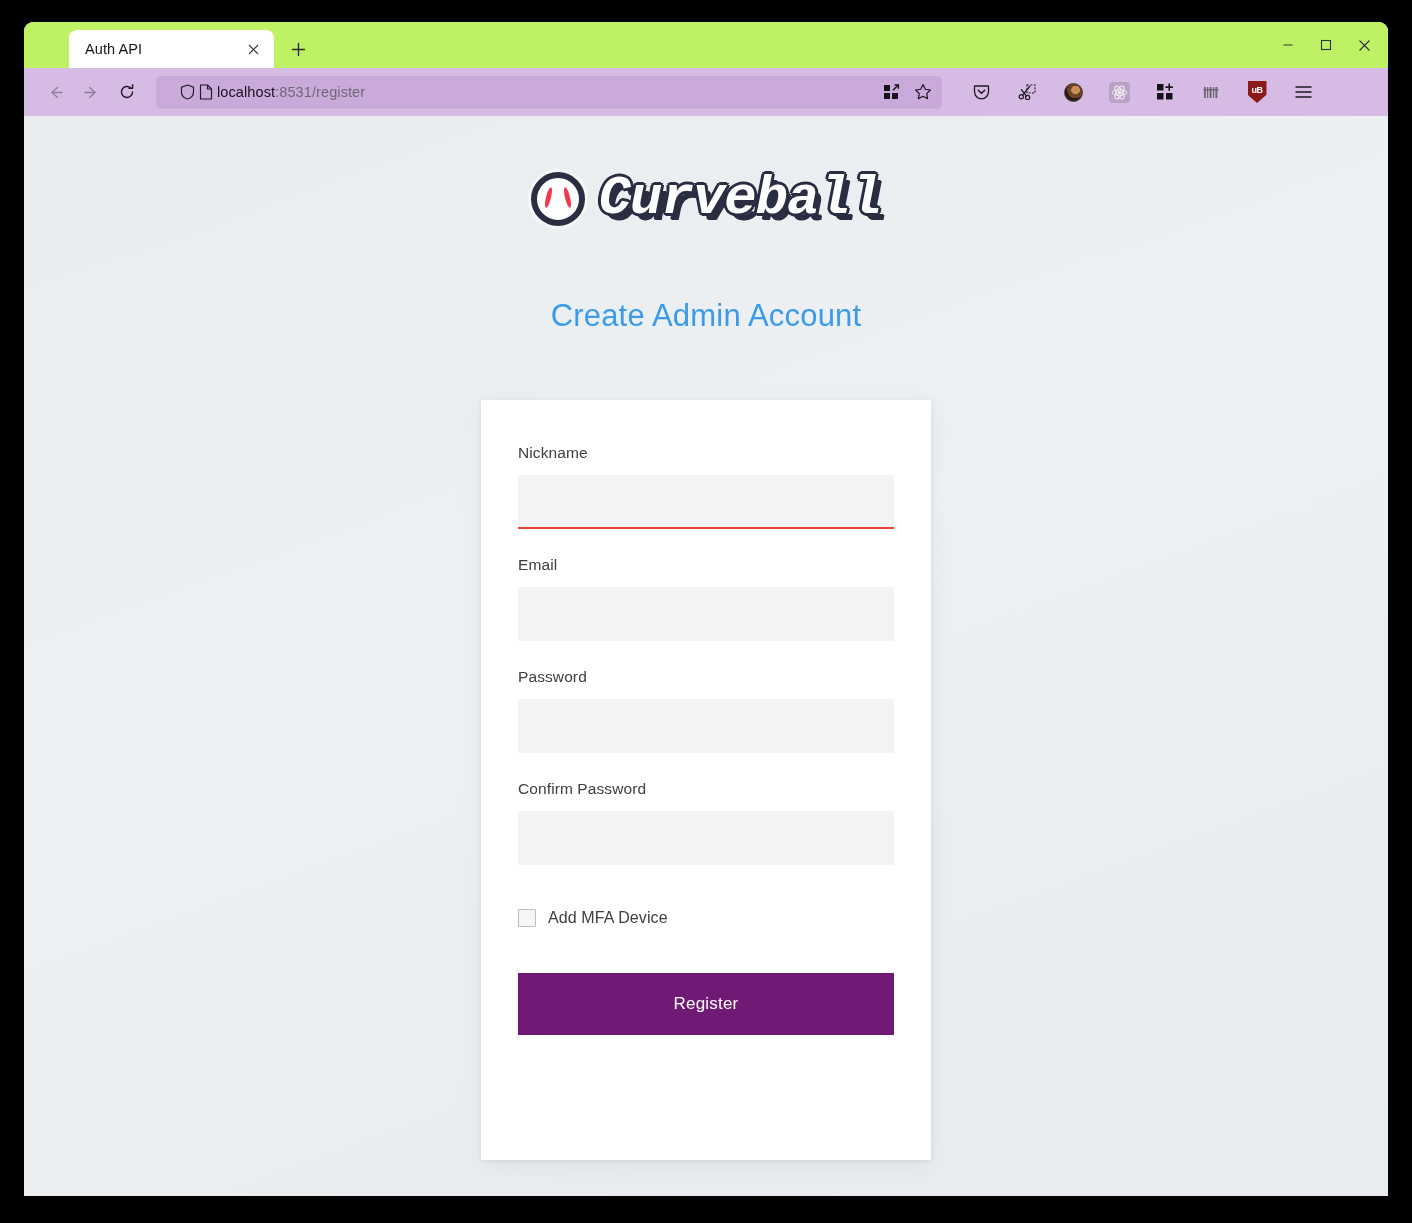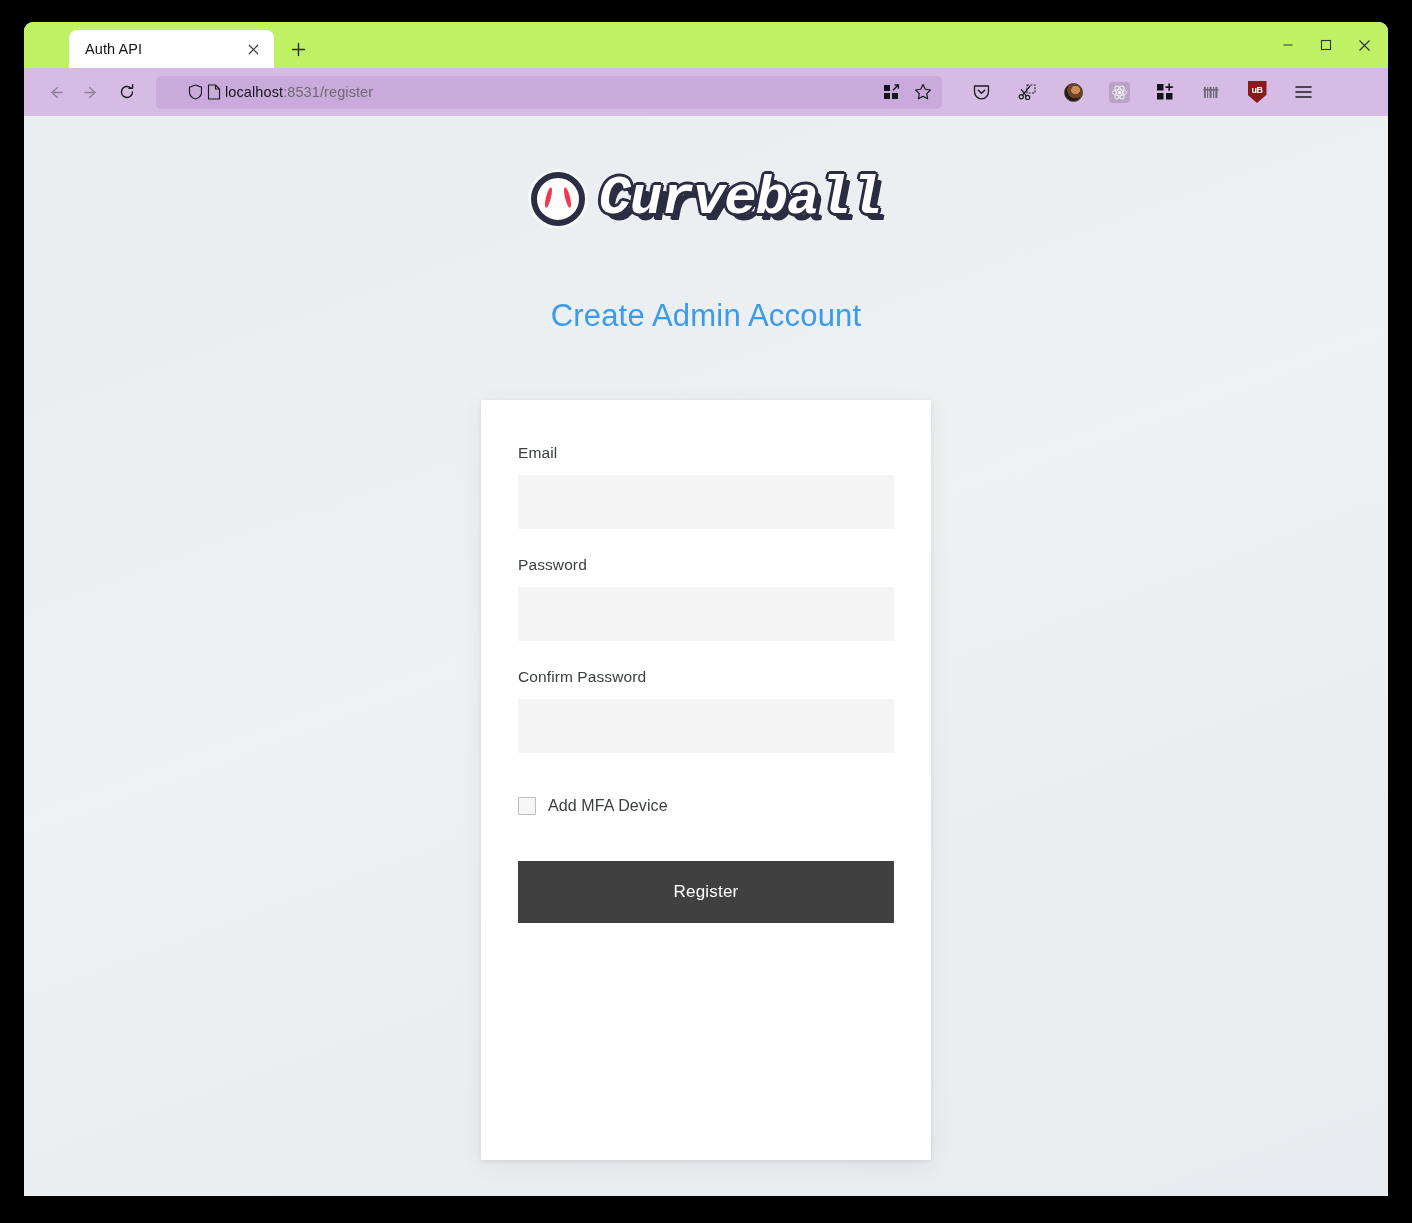--- a/index.html
+++ b/index.html
@@ -102,21 +102,21 @@
 
   .urlbar {
     flex: 1;
     height: 33px;
     margin: 0 8px 0 10px;
     max-width: 786px;
     background: #c9aadb;
     border-radius: 5px;
     display: flex;
     align-items: center;
-    padding: 0 4px 0 32px;
+    padding: 0 4px 0 24px;
     gap: 4px;
   }
   .url-text {
     flex: 1;
     font-size: 14.5px;
     color: #15141a;
     white-space: nowrap;
     overflow: hidden;
     letter-spacing: .1px;
   }
@@ -269,21 +269,21 @@
   }
   .checkbox-label {
     font-size: 16px;
     color: #3c4043;
     letter-spacing: .1px;
   }
 
   .register-btn {
     width: 100%;
     height: 62px;
-    background: #404040;
+    background: #701a75;
     border: none;
     color: #ffffff;
     font-size: 17px;
     font-family: "Liberation Sans", sans-serif;
     letter-spacing: .2px;
     display: flex;
     align-items: center;
     justify-content: center;
   }
 </style>
@@ -443,20 +443,24 @@
         <span class="stitch s1"></span>
         <span class="stitch s2"></span>
       </div>
       <div class="wordmark">Curveball</div>
     </div>
 
     <h1 class="page-title">Create Admin Account</h1>
 
     <div class="card">
 
+      <div class="field">
+        <div class="field-label">Nickname</div>
+        <input class="field-input error" type="text" placeholder="" style="">
+      </div>
 
       <div class="field">
         <div class="field-label">Email</div>
         <input class="field-input" type="text" placeholder="" style="">
       </div>
 
       <div class="field">
         <div class="field-label">Password</div>
         <input class="field-input" type="password" placeholder="" style="">
       </div>

